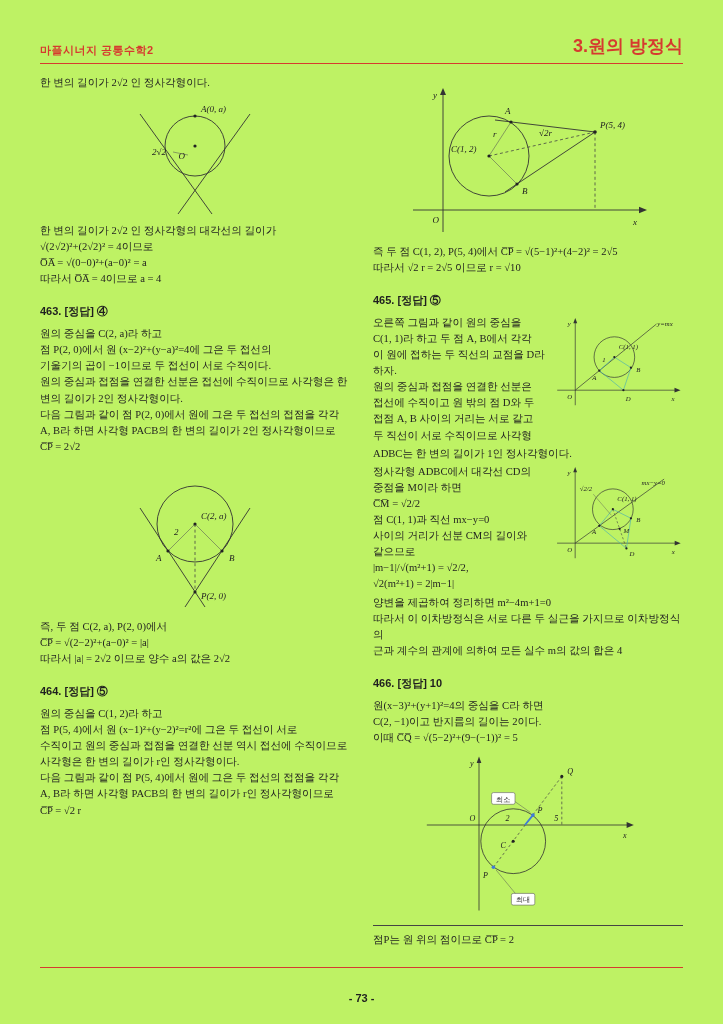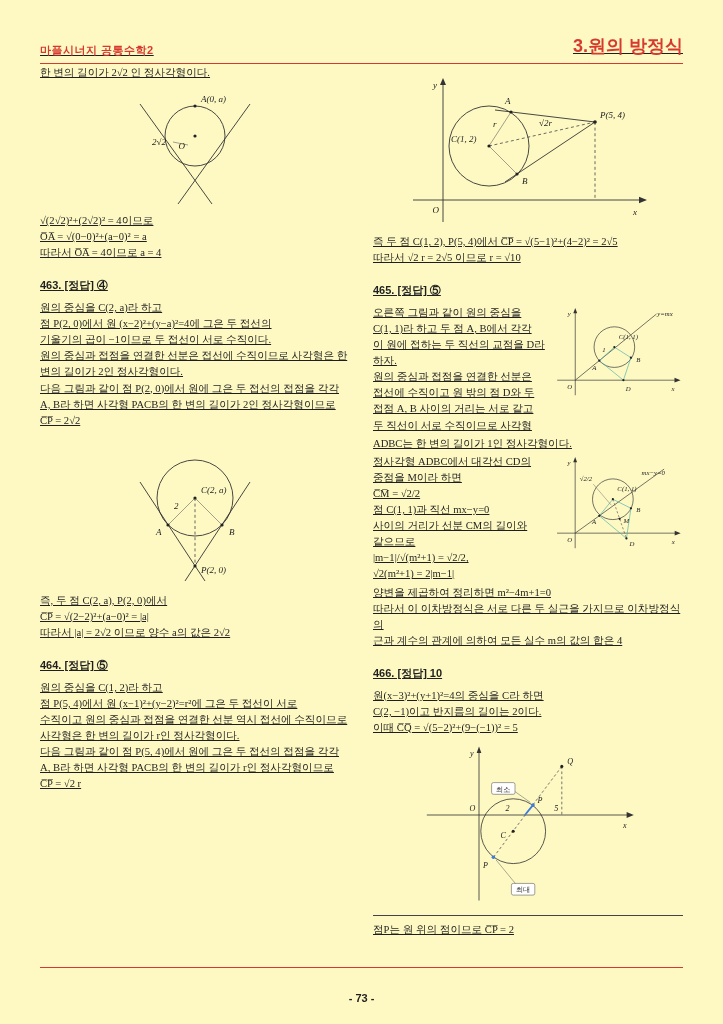--- a/index.html
+++ b/index.html
@@ -1,28 +1,28 @@
 <!DOCTYPE html>
 <html style="--accent-red: #d63a2f; --teal: #4fb3ae; --blue: #3f7bd9;"><head>
 <meta charset="utf-8">
 <style>
   * { margin:0; padding:0; box-sizing:border-box; }
   html,body { background:#e9e9e9; }
   body { font-family:"Liberation Serif", serif; color:#1f1f1f; }
   .page {
     position:relative; width:723px; height:1024px; margin:0 auto;
-    background:#fef9c3; padding:34px 40px 0 40px; overflow:hidden;text-decoration:underline;
+    background:#bef264; padding:34px 40px 0 40px; overflow:hidden;
   }
   .hdr { display:flex; justify-content:space-between; align-items:flex-end;
          border-bottom:1.7px solid var(--accent-red,#d63a2f); padding-bottom:5px; }
   .hdr-left  { color:var(--accent-red,#d63a2f); font-weight:bold; font-size:11px;
                font-family:"Liberation Sans",sans-serif; letter-spacing:.5px; }
   .hdr-right { color:var(--accent-red,#d63a2f); font-weight:bold; font-size:18px;
                font-family:"Liberation Sans",sans-serif; }
-  .cols { display:flex; gap:23px; margin-top:1px; }
+  .cols { display:flex; gap:23px; margin-top:11px; }
   .col { width:310px; font-size:10.6px; line-height:1.52; }
   .line { min-height:16px; }
   .lines .line { min-height:16px; }
   .sec-title { font-weight:bold; font-size:11px; margin:16px 0 6px 0;
                font-family:"Liberation Sans",sans-serif; }
   .fig { display:block; margin:7px auto 7px auto; }
   .flexrow { display:flex; justify-content:space-between; align-items:flex-start; margin:2px 0; }
   .narrow { width:172px; }
   .divider { border-top:1px solid #444; margin:10px 0 6px 0; }
   .ftr { position:absolute; left:40px; right:40px; bottom:20px;
@@ -66,20 +66,21 @@
         <line class="stk" x1="150" y1="16" x2="78" y2="116"></line>
         <line class="thin" x1="73" y1="54" x2="88" y2="57"></line>
         <circle class="dot" cx="95" cy="18" r="1.6"></circle>
         <circle class="dot" cx="95" cy="48" r="1.6"></circle>
         <text x="101" y="14">A(0, a)</text>
         <text x="85" y="61" text-anchor="end">O</text>
         <text x="52" y="57">2√2</text>
       </svg>
 
       <div class="lines">
+          <div class="line">한 변의 길이가 2√2 인 정사각형의 대각선의 길이가</div>
           <div class="line">√(2√2)²+(2√2)² = 4이므로</div>
           <div class="line">O̅A̅ = √(0−0)²+(a−0)² = a</div>
           <div class="line">따라서 O̅A̅ = 4이므로 a = 4</div>
         </div>
 
       <div class="sec-title">463. [정답] ④</div>
       <div class="lines">
           <div class="line">원의 중심을 C(2, a)라 하고</div>
           <div class="line">점 P(2, 0)에서 원 (x−2)²+(y−a)²=4에 그은 두 접선의</div>
           <div class="line">기울기의 곱이 −1이므로 두 접선이 서로 수직이다.</div>

